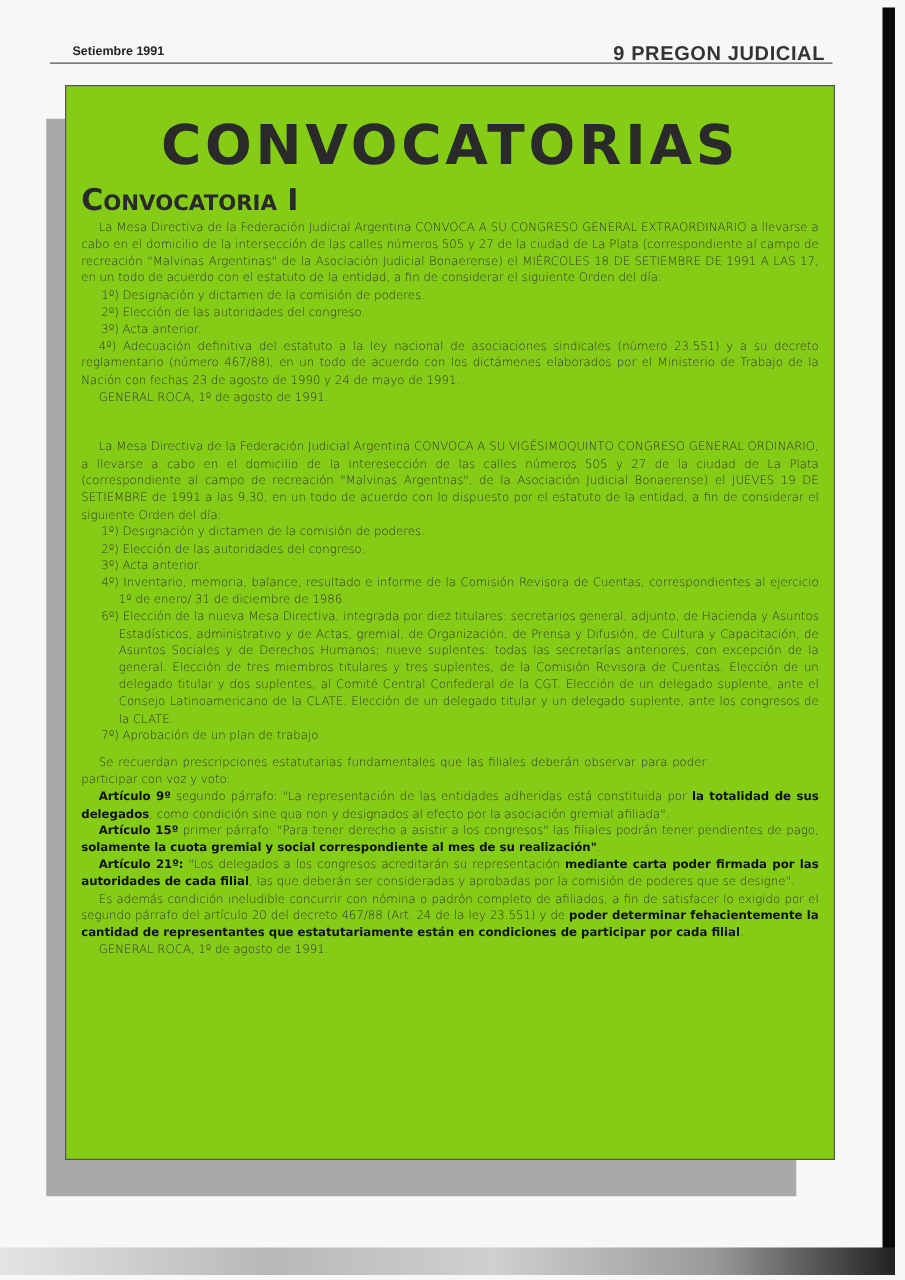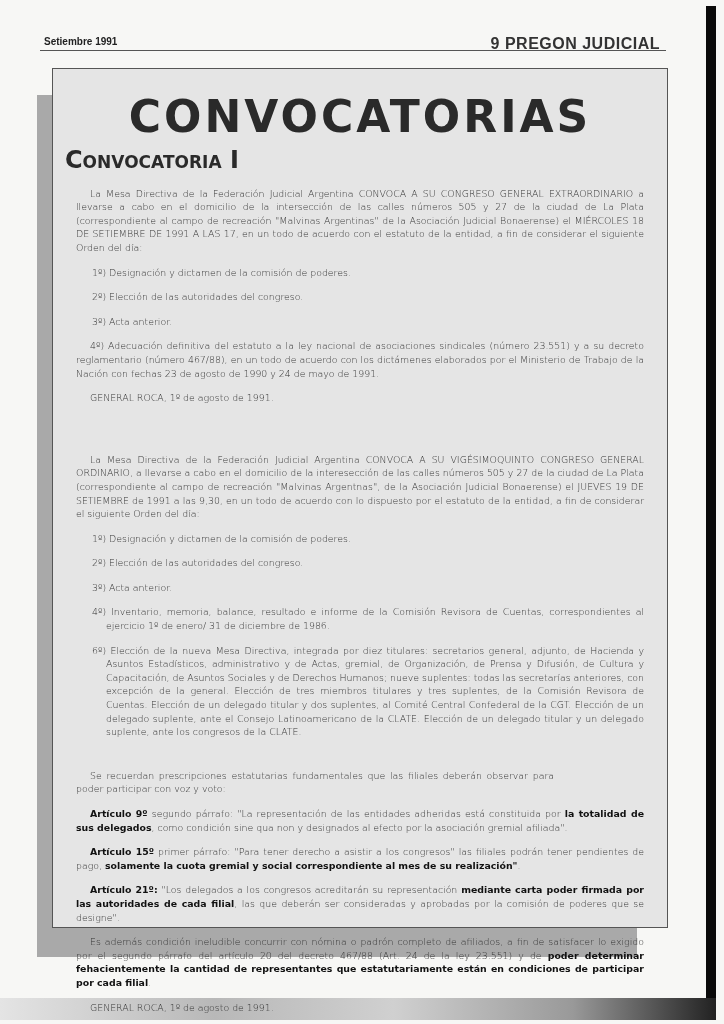--- a/index.html
+++ b/index.html
@@ -15,45 +15,45 @@
   }
   .bottom-strip {
     position: absolute; left: 0; bottom: 4px; width: 716px; height: 22px;
     background: linear-gradient(90deg, #e4e4e4 0%, #b8b8b8 30%, #d0d0d0 55%, #999 80%, #222 100%);
   }
   .header {
     position: absolute; left: 40px; top: 36px; width: 626px; height: 14px;
     border-bottom: 1px solid #555;
     font-weight: bold; font-size: 10px;
   }
-  .header .left { position: absolute; left: 4px; top: 0; font-family: "Liberation Sans", sans-serif; }
+  .header .left { position: absolute; left: 18px; top: 0; font-family: "Liberation Sans", sans-serif; }
   .header .right { position: absolute; right: 6px; top: -1px; font-size: 16px; letter-spacing: 0.5px; color: #333; }
   .shadow-box {
     position: absolute; left: 37px; top: 95px; width: 600px; height: 862px;
     background: #a9a9a9;
   }
   .box {
     position: absolute; left: 52px; top: 68px; width: 614px; height: 858px;
-    background: #e5e5e5; border: 1px solid #555;
+    background: #84cc16; border: 1px solid #555;
   }
   .big-title {
     position: absolute; left: 0; right: 0; top: 22px; text-align: center;
     font-family: "DejaVu Sans", sans-serif; font-weight: bold;
     font-size: 44px; letter-spacing: 3px; color: #2a2a2a;
   }
   .sec-title {
     font-family: "DejaVu Sans", sans-serif; font-weight: bold;
     color: #2a2a2a; font-variant: small-caps; font-size: 24px; margin: 0;
   }
   .content {
     position: absolute; left: 12px; right: 12px; top: 85px;
     font-family: "DejaVu Sans", sans-serif; font-size: 9.4px; line-height: 13.6px;
     color: #333; font-weight: 300;
   }
-  .content p { margin: 11px; text-align: justify; }
+  .content p { margin: 0; text-align: justify; }
   .indent { text-indent: 14px; }
   .item { padding-left: 16px; }
   .item .hang { display: block; padding-left: 14px; text-indent: -14px; }
   .gap-s { height: 8px; }
   .gap-m { height: 18px; }
   b { font-weight: bold; color: #111; }
 </style>
 </head>
 <body>
 
@@ -94,20 +94,23 @@
         </p>
       <p>
           <span class="hang">3º) Acta anterior.</span>
         </p>
       <p>
           <span class="hang">4º) Inventario, memoria, balance, resultado e informe de la Comisión Revisora de Cuentas, correspondientes al ejercicio 1º de enero/ 31 de diciembre de 1986.</span>
         </p>
       <p>
           <span class="hang">6º) Elección de la nueva Mesa Directiva, integrada por diez titulares: secretarios general, adjunto, de Hacienda y Asuntos Estadísticos, administrativo y de Actas, gremial, de Organización, de Prensa y Difusión, de Cultura y Capacitación, de Asuntos Sociales y de Derechos Humanos; nueve suplentes: todas las secretarías anteriores, con excepción de la general. Elección de tres miembros titulares y tres suplentes, de la Comisión Revisora de Cuentas. Elección de un delegado titular y dos suplentes, al Comité Central Confederal de la CGT. Elección de un delegado suplente, ante el Consejo Latinoamericano de la CLATE. Elección de un delegado titular y un delegado suplente, ante los congresos de la CLATE.</span>
         </p>
+      <p>
+          <span class="hang">7º) Aprobación de un plan de trabajo.</span>
+        </p>
     </div>
     <div class="gap-s"></div>
     <p class="indent" style="padding-right:90px;">Se recuerdan prescripciones estatutarias fundamentales que las filiales deberán observar para poder participar con voz y voto:</p>
 
     <p class="indent">
       <b>Artículo 9º</b><span> segundo párrafo: "La representación de las entidades adheridas está constituida por </span><b>la totalidad de sus delegados</b><span>, como condición sine qua non y designados al efecto por la asociación gremial afiliada".</span>
     </p>
     <p class="indent">
       <b>Artículo 15º</b><span> primer párrafo: "Para tener derecho a asistir a los congresos" las filiales podrán tener pendientes de pago, </span><b>solamente la cuota gremial y social correspondiente al mes de su realización"</b><span>.</span>
     </p>

